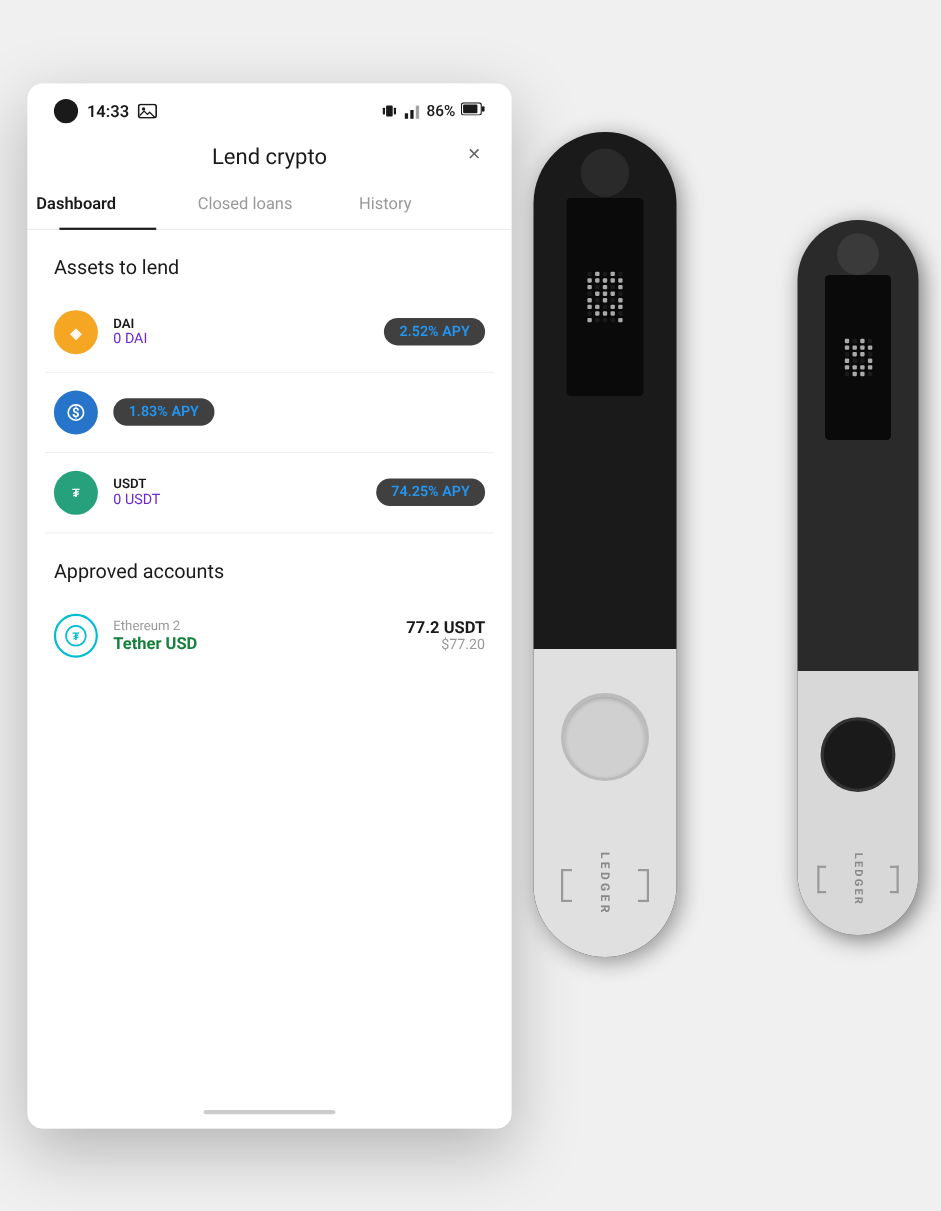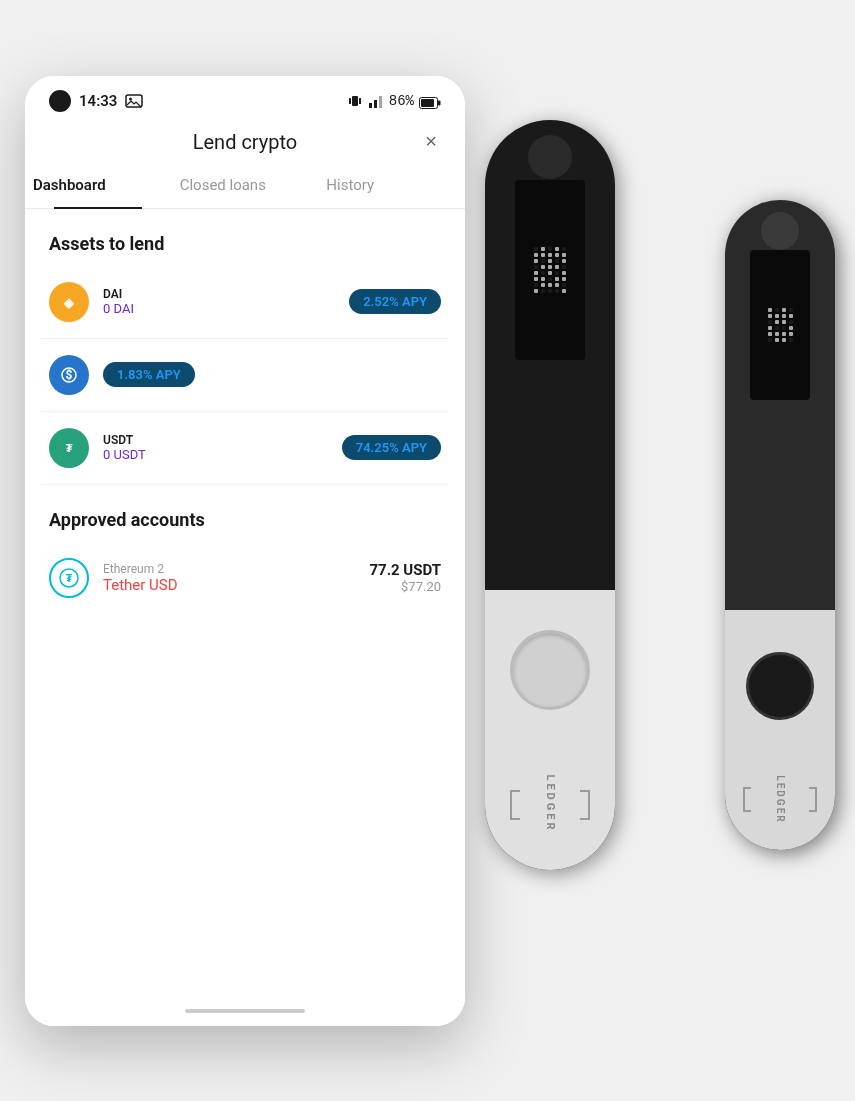--- a/index.html
+++ b/index.html
@@ -24,21 +24,21 @@
       height: 1101px;
       display: flex;
       align-items: center;
       justify-content: center;
     }
 
     .phone {
       width: 440px;
       height: 950px;
       background: #ffffff;
-      border-radius: 29px;
+      border-radius: 14px;
       box-shadow: 0 20px 60px rgba(0,0,0,0.25);
       overflow: hidden;
       position: relative;
       display: flex;
       flex-direction: column;
     }
 
     
     .status-bar {
       display: flex;
@@ -58,25 +58,24 @@
       background: #1a1a1a;
       border-radius: 50%;
     }
     .status-time {
       font-size: 15px;
       font-weight: 600;
       color: #1a1a1a;
     }
     .status-right {
       display: flex;
-      align-items: flex-end;
+      align-items: flex-start;
       gap: 5px;
       font-size: 13px;
       color: #1a1a1a;
-      font-family: Liberation Mono, monospace;
     }
     .battery-text { font-weight: 500; font-size: 14px; }
 
     
     .header {
       display: flex;
       align-items: center;
       justify-content: center;
       padding: 10px 24px 8px;
       background: #fff;
@@ -132,21 +131,21 @@
     
     .content {
       flex: 1;
       overflow-y: auto;
       background: #fff;
       padding: 0;
     }
 
     .section-title {
       font-size: 18px;
-      font-weight: 700;
+      font-weight: 400;
       color: #1a1a1a;
       padding: 24px 24px 12px;
     }
 
     
     .asset-list {
       padding: 0 16px;
     }
     .asset-item {
       display: flex;
@@ -171,21 +170,21 @@
     .asset-name {
       font-size: 12px;
       font-weight: 600;
       color: #1a1a1a;
     }
     .asset-balance {
       font-size: 13px;
       color: #6d28d9;
     }
     .apy-badge {
-      background: #0c4a6e;
+      background: #404040;
       color: #2196F3;
       border-radius: 20px;
       padding: 5px 14px;
       font-size: 13px;
       font-weight: 600;
     }
 
     
     .approved-section {
       padding-top: 0;
@@ -210,22 +209,22 @@
     }
     .approved-info {
       flex: 1;
     }
     .approved-network {
       font-size: 12px;
       color: #999;
     }
     .approved-name {
       font-size: 15px;
-      font-weight: 400;
-      color: #ef4444;
+      font-weight: 700;
+      color: #15803d;
     }
     .approved-amount {
       text-align: right;
     }
     .approved-usdt {
       font-size: 15px;
       font-weight: 700;
       color: #1a1a1a;
     }
     .approved-usd {

